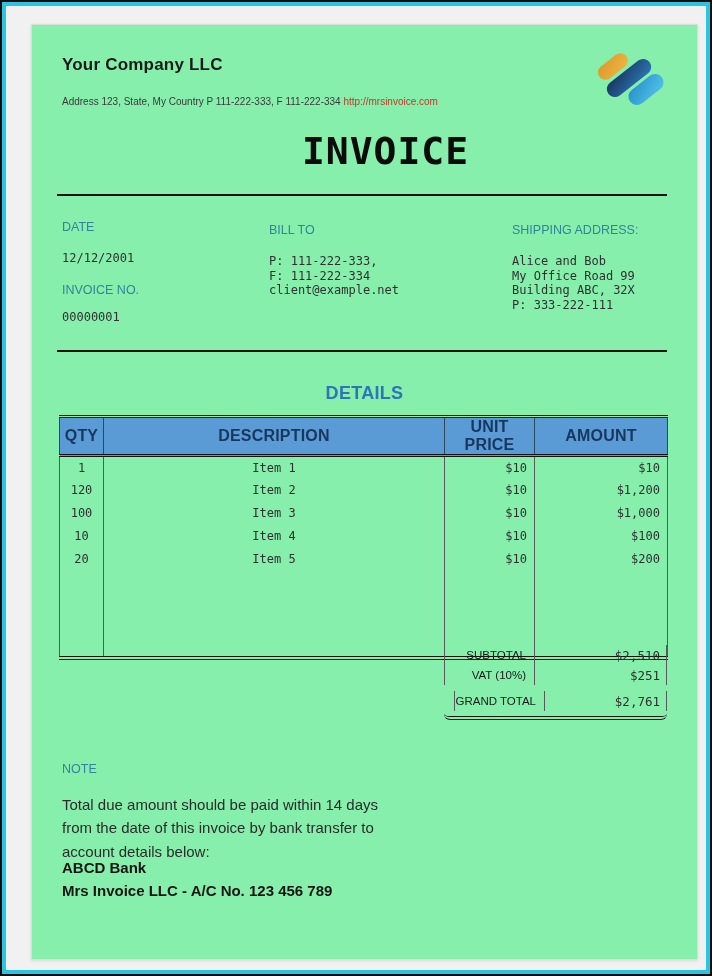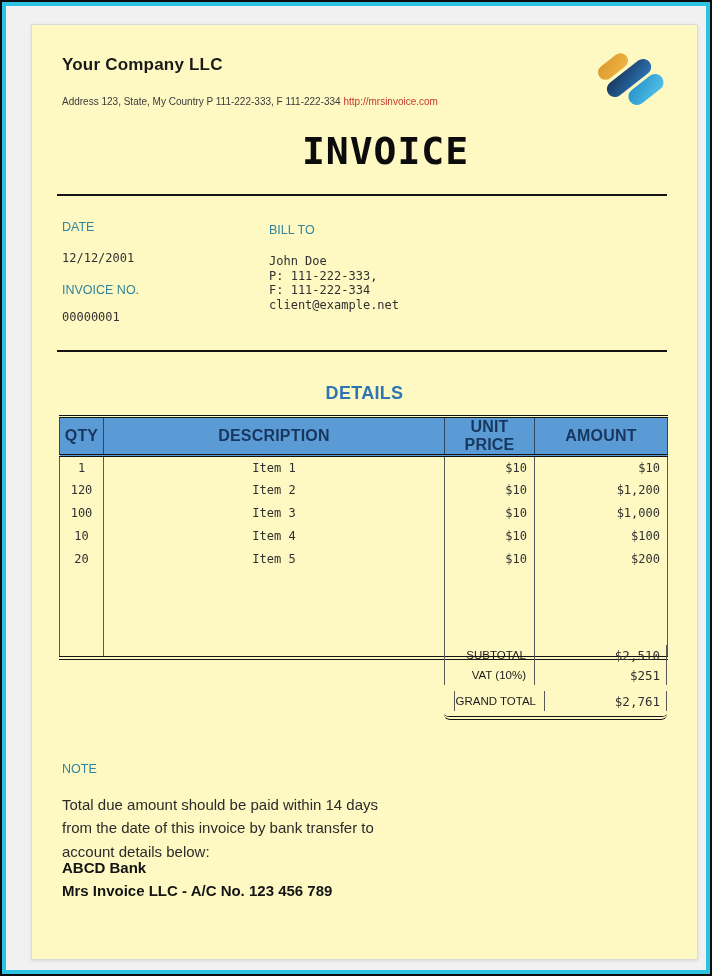--- a/index.html
+++ b/index.html
@@ -4,21 +4,21 @@
 <style>
   * { margin:0; padding:0; box-sizing:border-box; }
   html,body { width:712px; height:976px; }
   body { background:#0d0d0d; position:relative; overflow:hidden;
          font-family:"Liberation Sans", sans-serif; }
 
   .frame { position:absolute; left:2px; top:2px; width:708px; height:972px;
            border:4px solid var(--frame_accent,#2bc4e2); background:#f1f1f1; }
 
   .page { position:absolute; left:25px; top:18px; width:667px; height:936px;
-          background:#fef9c3; border:1px solid #dcdcdc;
+          background:#86efac; border:1px solid #dcdcdc;
           box-shadow:0 1px 3px rgba(0,0,0,.10); }
 
   
   .company { position:absolute; left:30px; top:30px; }
   .company-name { font-size:17px; font-weight:bold; color:#1a1a1a; letter-spacing:.2px; }
   .company-address { margin-top:21px; font-size:10px; color:#3a3a3a; }
   .company-address a { color:var(--url_red,#c3392b); text-decoration:none; }
 
   .logo { position:absolute; right:30px; top:24px; width:76px; height:64px; }
 
@@ -122,27 +122,35 @@
     <div class="col-date">
       <span class="label">DATE</span>
       <div class="mono date-value">12/12/2001</div>
       <div class="label invno-label">INVOICE NO.</div>
       <div class="mono invno-value">00000001</div>
     </div>
 
     <div class="col-billto">
       <span class="label">BILL TO</span>
       <div class="mono addr-lines">
-        <div>John Doe</div>
         <div>P: 111-222-333,</div>
         <div>F: 111-222-334</div>
         <div>client@example.net</div>
       </div>
     </div>
 
+    <div class="col-ship">
+      <span class="label">SHIPPING ADDRESS:</span>
+      <div class="mono addr-lines">
+        <div>Alice and Bob</div>
+        <div>My Office Road 99</div>
+        <div>Building ABC, 32X</div>
+        <div>P: 333-222-111</div>
+      </div>
+    </div>
 
     <div class="rule rule2"></div>
 
     <div class="details-heading">DETAILS</div>
 
     <table class="details">
       <colgroup>
           <col style="width:44px">
           <col style="width:341px">
           <col style="width:90px">

